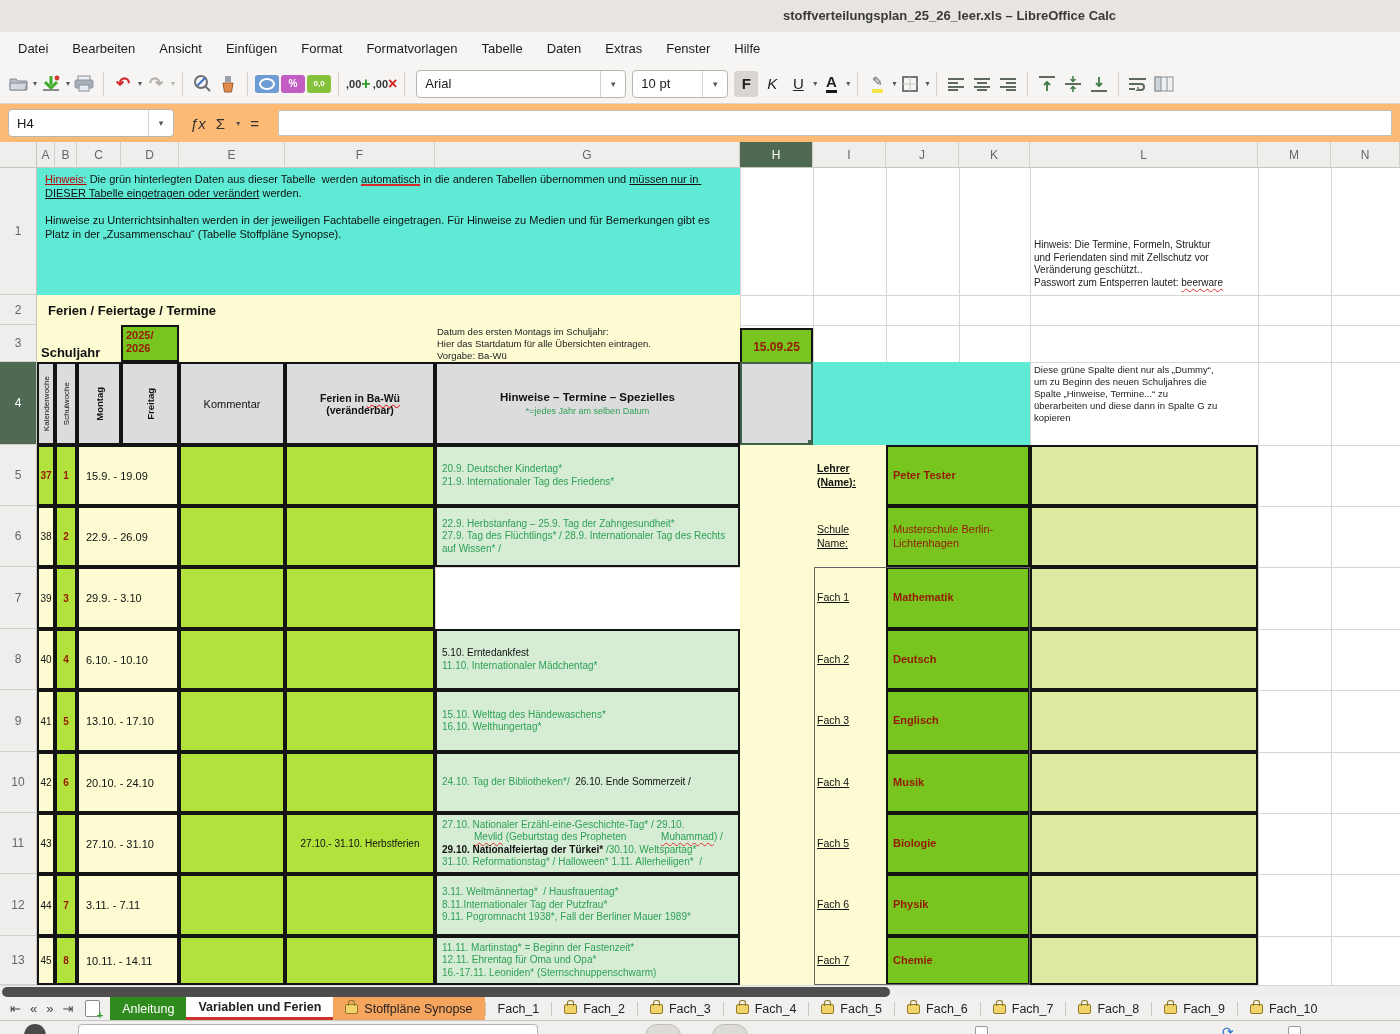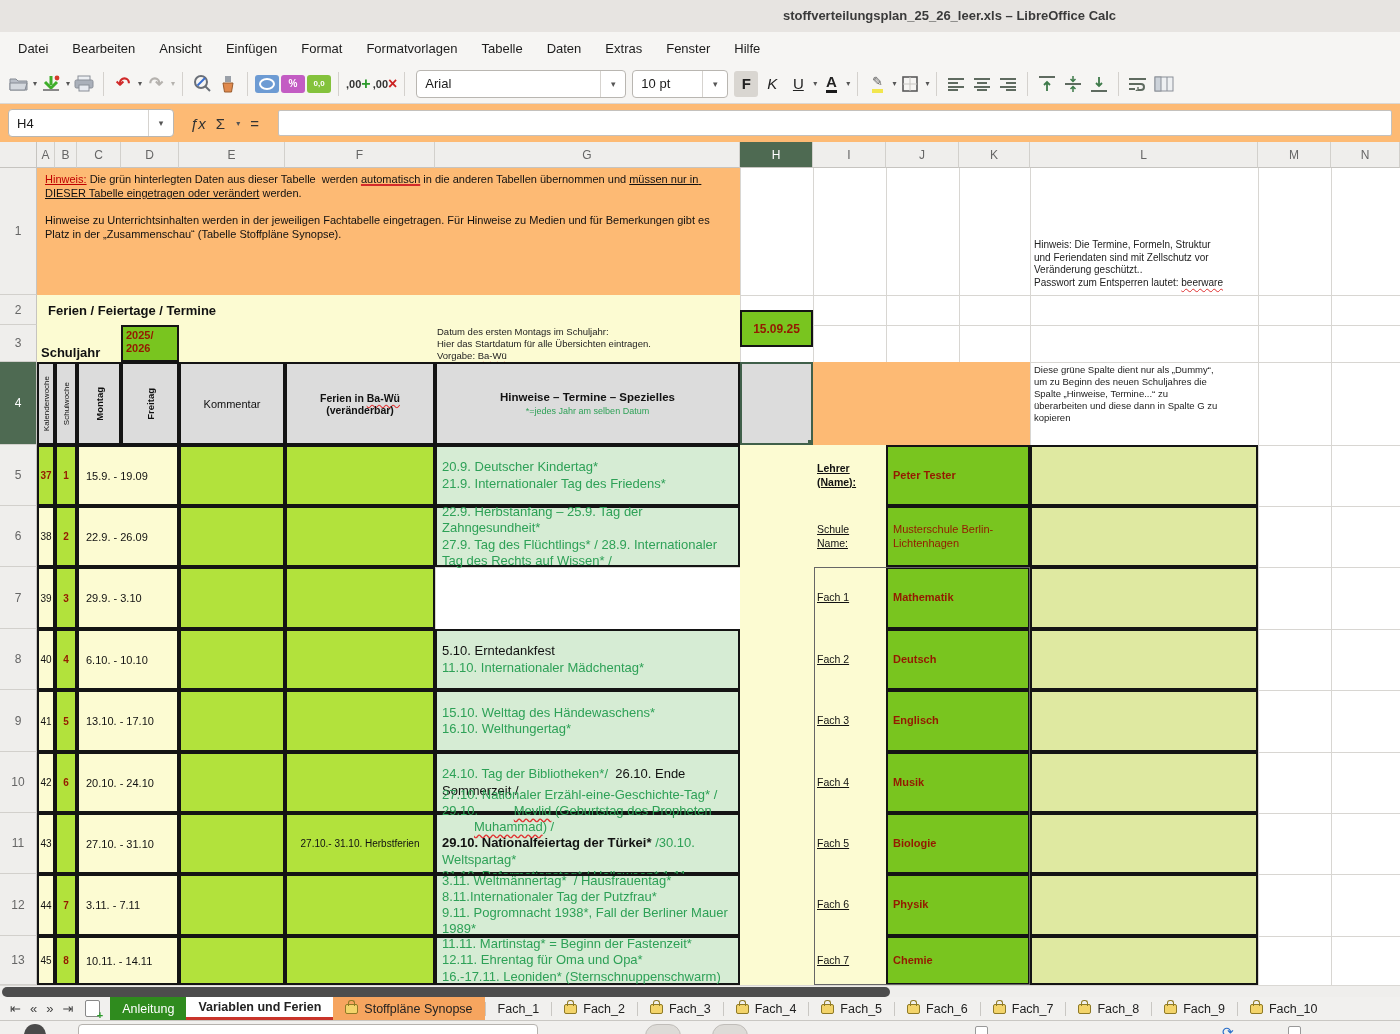--- a/index.html
+++ b/index.html
@@ -37,21 +37,21 @@
   
   #sheet{position:absolute;left:0;top:142px;width:1400px;height:843px;background:#fff;overflow:hidden;}
   #sheet > div{position:absolute;box-sizing:border-box;}
   .corner{background:#efeeec;border-right:1px solid #c6c4c0;border-bottom:1px solid #c6c4c0;}
   .colhdr{height:26px;background:#efeeec;border-right:1px solid #d2d0cc;border-bottom:1px solid #c6c4c0;display:flex;align-items:center;justify-content:center;font-size:12px;color:#666;}
   .rowhdr{background:#efeeec;border-bottom:1px solid #d2d0cc;border-right:1px solid #c6c4c0;display:flex;align-items:center;justify-content:center;font-size:12px;color:#666;}
   .sel{background:#4e6a52 !important;color:#fff !important;}
   .gl-v,.gl-h{background:#d8d6d2;}
   .cell{font-size:11px;}
   .thick{border:2px solid #141414;}
-  .gray{background:#fdba74;}
+  .gray{background:#5eead4;}
   .paleyellow{background:#fcfbd2;}
   .bright{background:#b2e23c;}
   .green2{background:#79c51f;}
   .lime{background:#dfe9a1;}
   .hintbg{background:#d6ecd4;}
   .band{background:#fcfbd2;}
   .note1{padding:4px 8px;font-size:11px;line-height:1.28;color:#111;}
   .note1 .para{margin-bottom:13px;white-space:pre-wrap;}
   .notesm{font-size:10px;color:#222;line-height:1.25;padding:2px 4px;white-space:pre-wrap;display:flex;flex-direction:column;}
   .bottomal{justify-content:flex-end;padding-bottom:6px;}
@@ -79,21 +79,21 @@
   .h-ferien{font-size:10.5px;font-weight:bold;white-space:pre-wrap;}
   .h-hint-title{font-size:11.5px;font-weight:bold;}
   .h-hint-sub{font-size:9px;color:#2ea157;margin-top:3px;}
   .selcell{border:2px solid #40604a;background:#dcdcdc;}
   .selhandle{position:absolute;right:-3px;bottom:-3px;width:6px;height:6px;background:#40604a;}
   .kwtext{display:flex;align-items:center;justify-content:center;font-size:10px;color:#111;}
   .kwfirst{color:#941a00;font-weight:bold;}
   .swtext{display:flex;align-items:center;justify-content:center;font-size:10px;color:#941a00;font-weight:bold;}
   .datecell{display:flex;align-items:center;padding-left:7px;color:#111;}
   .fercell{display:flex;align-items:center;justify-content:center;font-size:10px;color:#111;text-align:center;}
-  .hintcell{display:flex;flex-direction:column;justify-content:center;padding:2px 5px;font-size:13px;line-height:1.24;}
+  .hintcell{display:flex;flex-direction:column;justify-content:center;padding:2px 5px;font-size:10px;line-height:1.24;}
   .hintcell .rich{white-space:pre-wrap;}
   .ilabel{display:flex;align-items:center;font-size:10.5px;color:#111;white-space:pre-wrap;line-height:1.3;text-decoration:underline;}
   .ibold{font-weight:bold;}
   .ival{display:flex;align-items:center;padding-left:5px;font-size:11px;color:#941a00;line-height:1.2;}
   .vbold{font-weight:bold;}
   .fachbox{border:1px solid #666;}
   
   #hscroll{position:absolute;left:0;top:985px;width:1400px;height:12px;background:#efeeec;border-top:1px solid #dad8d4;}
   #hscroll .thumb{position:absolute;left:2px;top:1px;width:888px;height:10px;background:#4d4d4d;border-radius:5px;}
   #sheettabs{position:absolute;left:0;top:997px;width:1400px;height:23px;background:#f1f0ee;display:flex;align-items:stretch;font-size:12.5px;overflow:hidden;}
@@ -383,21 +383,21 @@
 Veränderung geschützt..
 Passwort zum Entsperren lautet: </span><span class="seg-sq">beerware</span></div></div>
     <div class="band" style="left: 37px; top: 153px; width: 703px; height: 67px;"></div>
     <div class="sectitle" style="left: 48px; top: 155px; width: 420px; height: 26px;">Ferien / Feiertage / Termine</div>
     <div class="schjlbl" style="left: 41px; top: 192px; width: 80px; height: 26px;">Schuljahr</div>
     <div class="cell thick green2 schjval" style="left: 121px; top: 183px; width: 58px; height: 37px;">2025/
 2026</div>
     <div class="g3note" style="left: 437px; top: 184px; width: 300px; height: 35px;"><span class="seg-n">Datum des ersten Montags im Schuljahr:
 Hier das Startdatum für alle Übersichten eintragen.
 Vorgabe: </span><span class="seg-sq">Ba-Wü</span></div>
-    <div class="cell thick green2 startdate" style="left: 740px; top: 168px; width: 73px; height: 37px;">15.09.25</div>
+    <div class="cell thick green2 startdate" style="left: 740px; top: 186px; width: 73px; height: 37px;">15.09.25</div>
     <div class="cell thick hdrcell vert h-small" style="left: 37px; top: 220px; width: 18px; height: 83px;">
       <span>Kalenderwoche</span>
     </div>
     <div class="cell thick hdrcell vert h-small" style="left: 55px; top: 220px; width: 22px; height: 83px;">
       <span>Schulwoche</span>
     </div>
     <div class="cell thick hdrcell vert h-day" style="left: 77px; top: 220px; width: 44px; height: 83px;">
       <span>Montag</span>
     </div>
     <div class="cell thick hdrcell vert h-day" style="left: 121px; top: 220px; width: 58px; height: 83px;">

